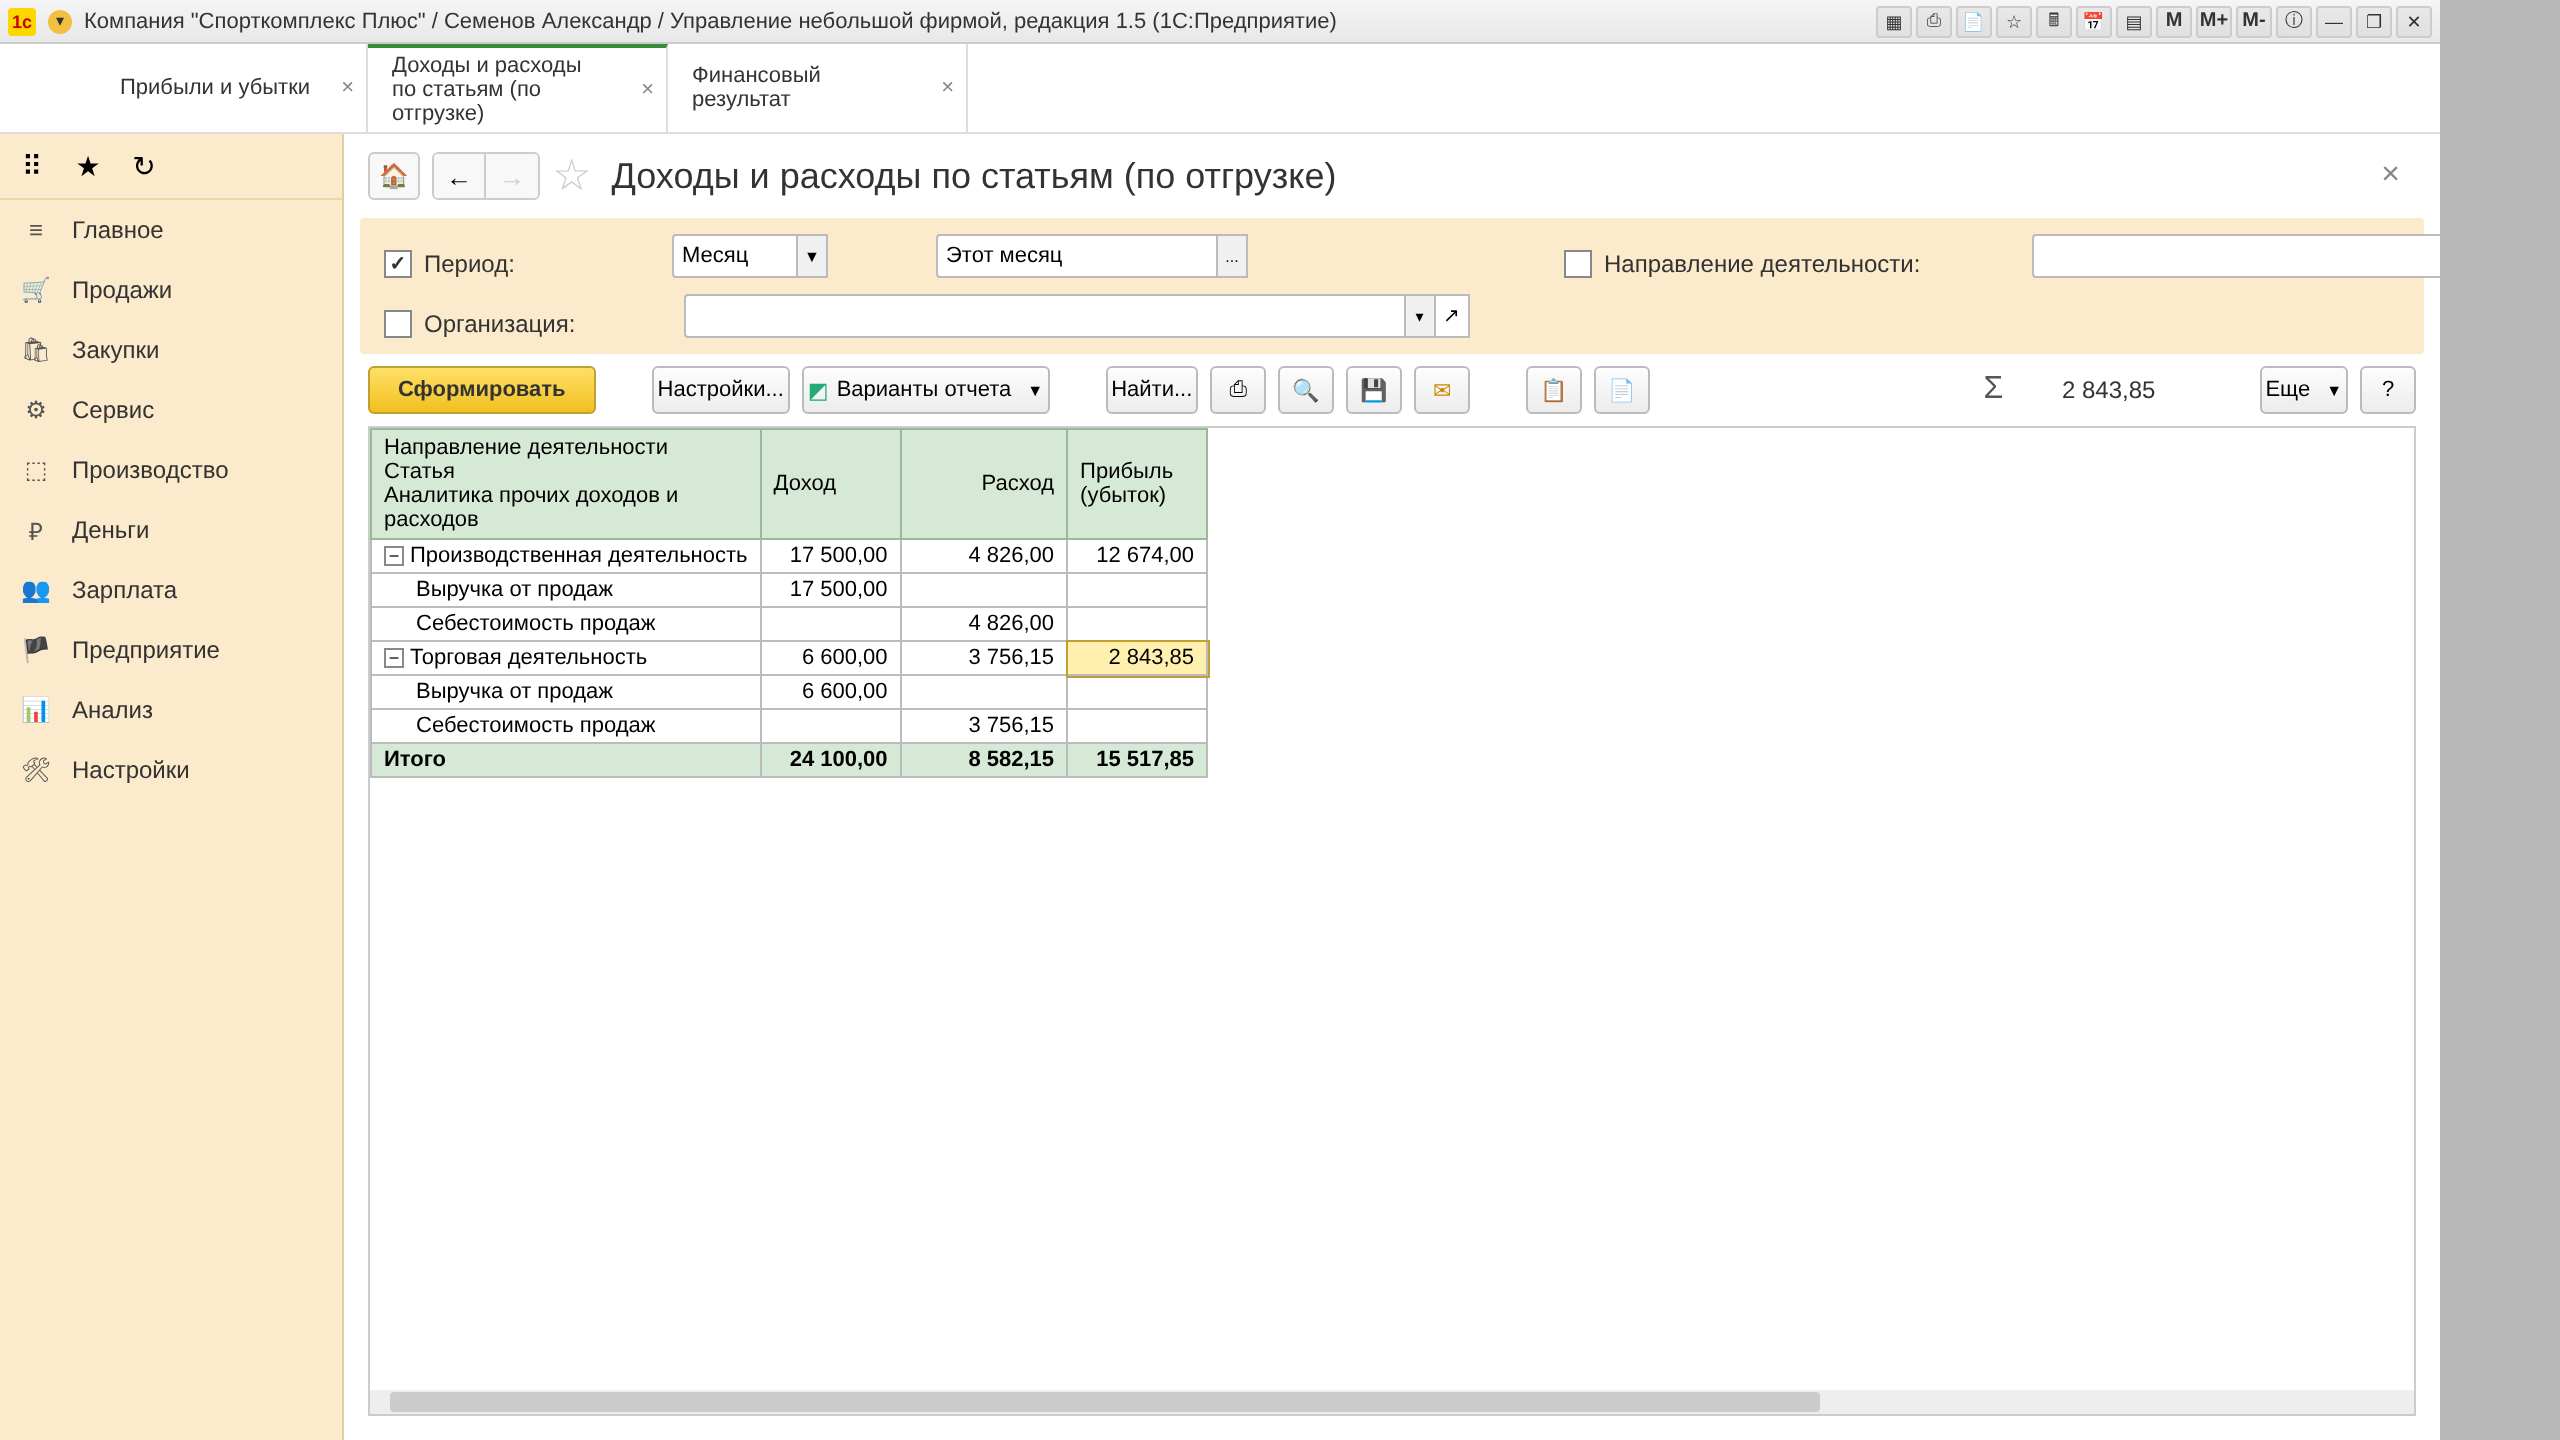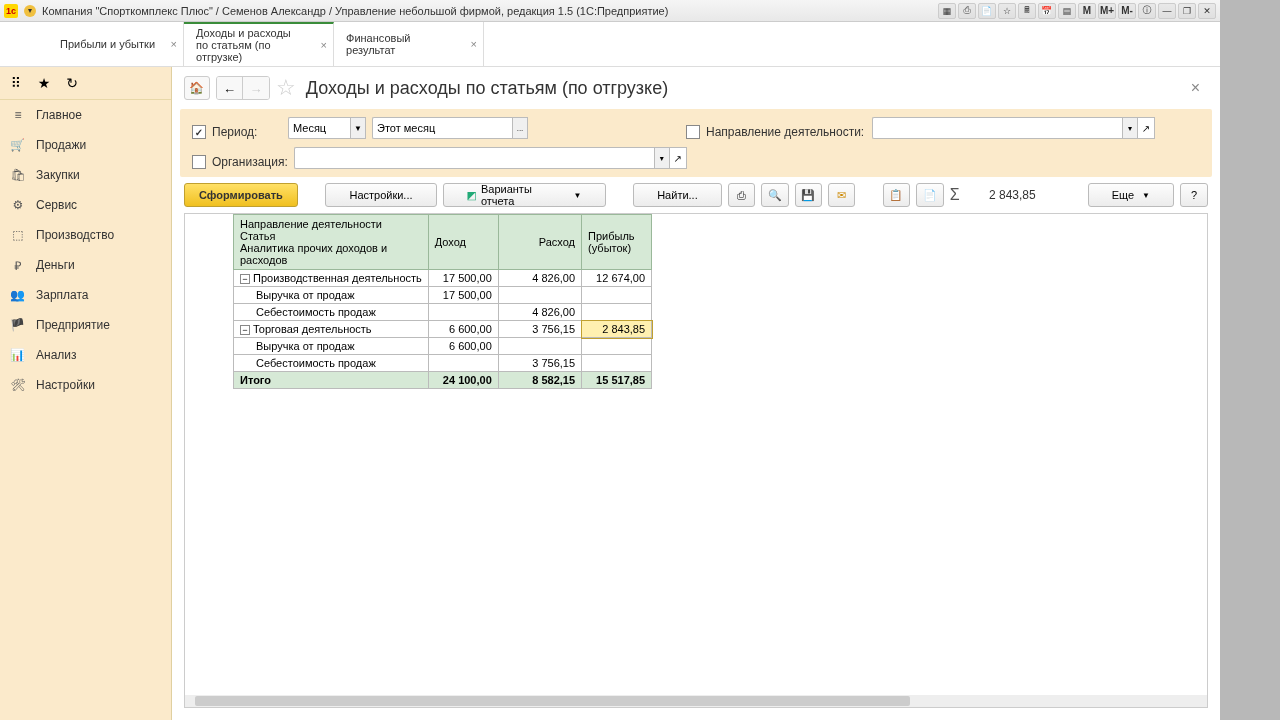--- a/index.html
+++ b/index.html
@@ -40,36 +40,36 @@
     .close-x { margin-left: auto; font-size: 16px; color: #888; cursor: pointer; padding: 0 8px; }
     
     .filter-bar { background: #fbeacb; padding: 8px 12px; display: flex; flex-direction: column; gap: 8px; margin: 0 8px; border-radius: 2px; }
     .filter-row { display: flex; align-items: center; gap: 8px; }
     .fgroup { display: flex; align-items: flex-end; gap: 6px; }
     .chk { width: 14px; height: 14px; border: 1px solid #888; background: #fff; display: flex; align-items: center; justify-content: center; font-size: 10px; cursor: pointer; }
     .chk.checked::after { content: "✓"; color: #333; font-weight: bold; }
     .flabel { font-size: 12px; color: #333; min-width: 70px; }
     .finput { height: 22px; border: 1px solid #bbb; background: #fff; font-size: 11px; padding: 0 4px; display: flex; align-items: center; }
     .fselect { display: flex; }
-    .fselect .finput { border-right: none; border-radius: 2px 0 0 2px; }
+    .fselect .finput { border-right: none; border-radius: 2px 0 0 2px; margin-left: 48px; }
     .fdd { width: 16px; height: 22px; border: 1px solid #bbb; background: #f0f0f0; display: flex; align-items: center; justify-content: center; font-size: 8px; cursor: pointer; }
     .fext { width: 18px; height: 22px; border: 1px solid #bbb; background: #fff; display: flex; align-items: center; justify-content: center; font-size: 10px; margin-left: -1px; cursor: pointer; }
     
     .toolbar { display: flex; align-items: center; padding: 6px 12px; gap: 6px; }
-    .tbtn { height: 24px; padding: 0 23px; border: 1px solid #bbb; background: linear-gradient(#fdfdfd,#ececec); border-radius: 3px; font-size: 11px; display: flex; align-items: center; gap: 4px; cursor: pointer; }
+    .tbtn { height: 24px; padding: 0 2px; border: 1px solid #bbb; background: linear-gradient(#fdfdfd,#ececec); border-radius: 3px; font-size: 11px; display: flex; align-items: center; gap: 4px; cursor: pointer; }
     .tbtn.primary { background: linear-gradient(#ffe066,#f0c020); border-color: #c0a030; font-weight: bold; color: #333; padding: 0 14px; }
     .tbtn.icon { padding: 0; width: 28px; justify-content: center; }
     .tbtn .dd { margin-left: 4px; font-size: 8px; }
     .toolbar-spacer { width: 16px; }
     .sum-area { margin-left: auto; display: flex; align-items: center; gap: 6px; }
     .sum-icon { font-size: 16px; color: #555; }
     .sum-val { font-size: 12px; color: #333; min-width: 70px; text-align: right; }
     
     .report-area { flex: 1; margin: 0 12px 12px 12px; border: 1px solid #ccc; overflow: auto; background: #fff; position: relative; }
-    .report-table { border-collapse: collapse; font-size: 11px; margin-left: 48px; }
+    .report-table { border-collapse: collapse; font-size: 11px; }
     .report-table th { background: #d6e9d6; border: 1px solid #9ab89a; padding: 3px 6px; font-weight: normal; text-align: left; }
     .report-table td { border: 1px solid #bbb; padding: 2px 6px; white-space: nowrap; }
     .report-table td.num { text-align: right; }
     .report-table tr.total td { font-weight: bold; background: #d6e9d6; }
     .report-table tr.selected td.sel { background: #fff0b0; outline: 1px solid #c0a030; }
     .tree-toggle { display: inline-block; width: 10px; height: 10px; border: 1px solid #888; text-align: center; line-height: 8px; font-size: 9px; margin-right: 3px; cursor: pointer; background: #fff; }
     .indent1 { padding-left: 22px !important; }
     .hscroll { position: absolute; bottom: 0; left: 0; right: 0; height: 12px; background: #eee; }
     .hscroll-thumb { position: absolute; left: 10px; width: 70%; height: 10px; top: 1px; background: #ccc; border-radius: 2px; }
   </style>

